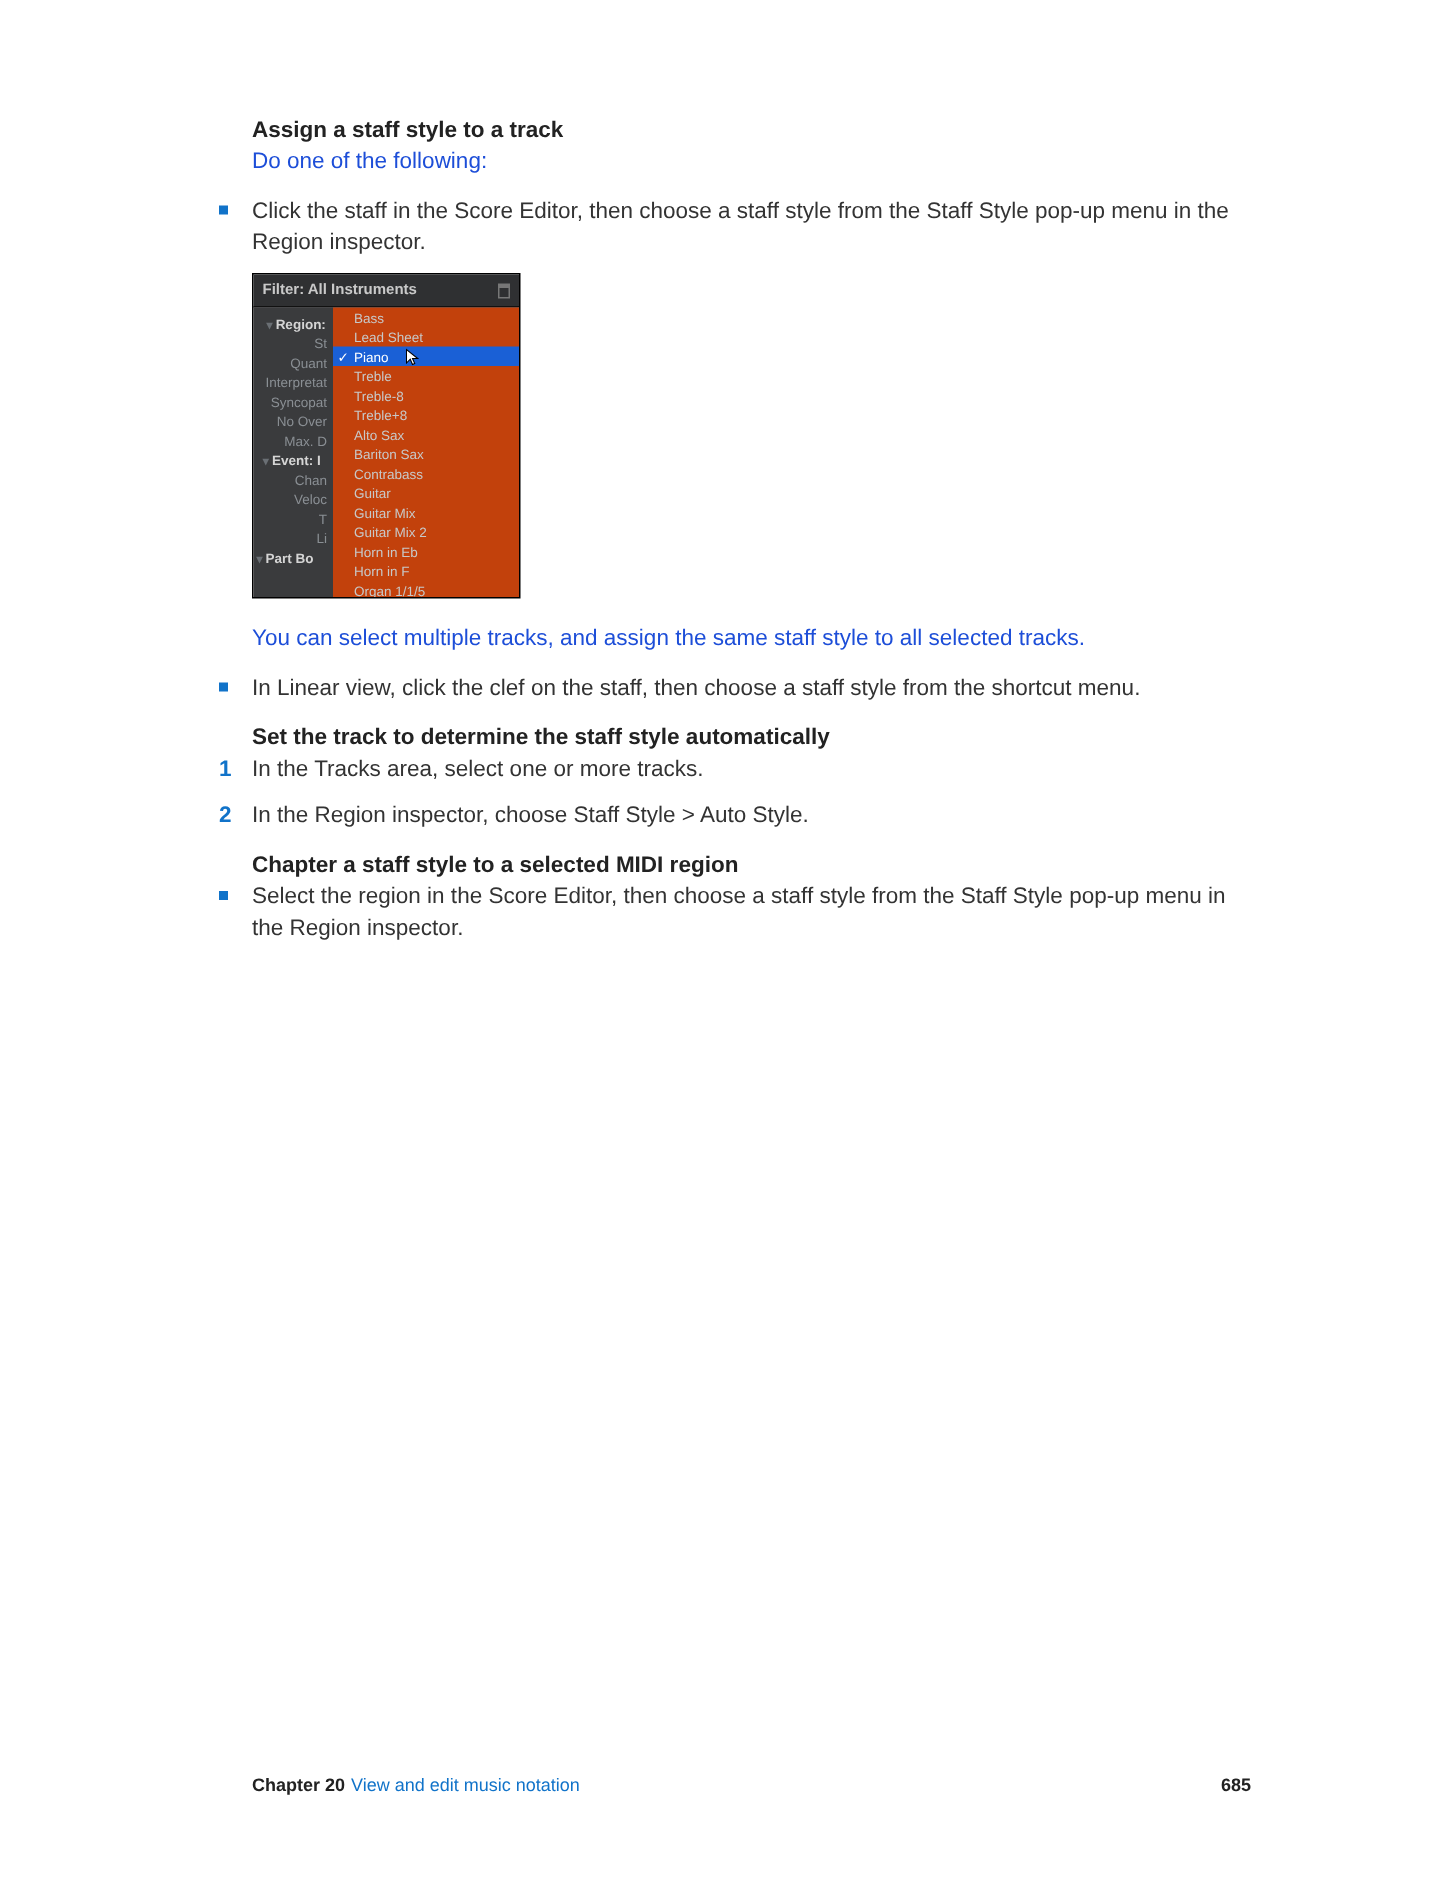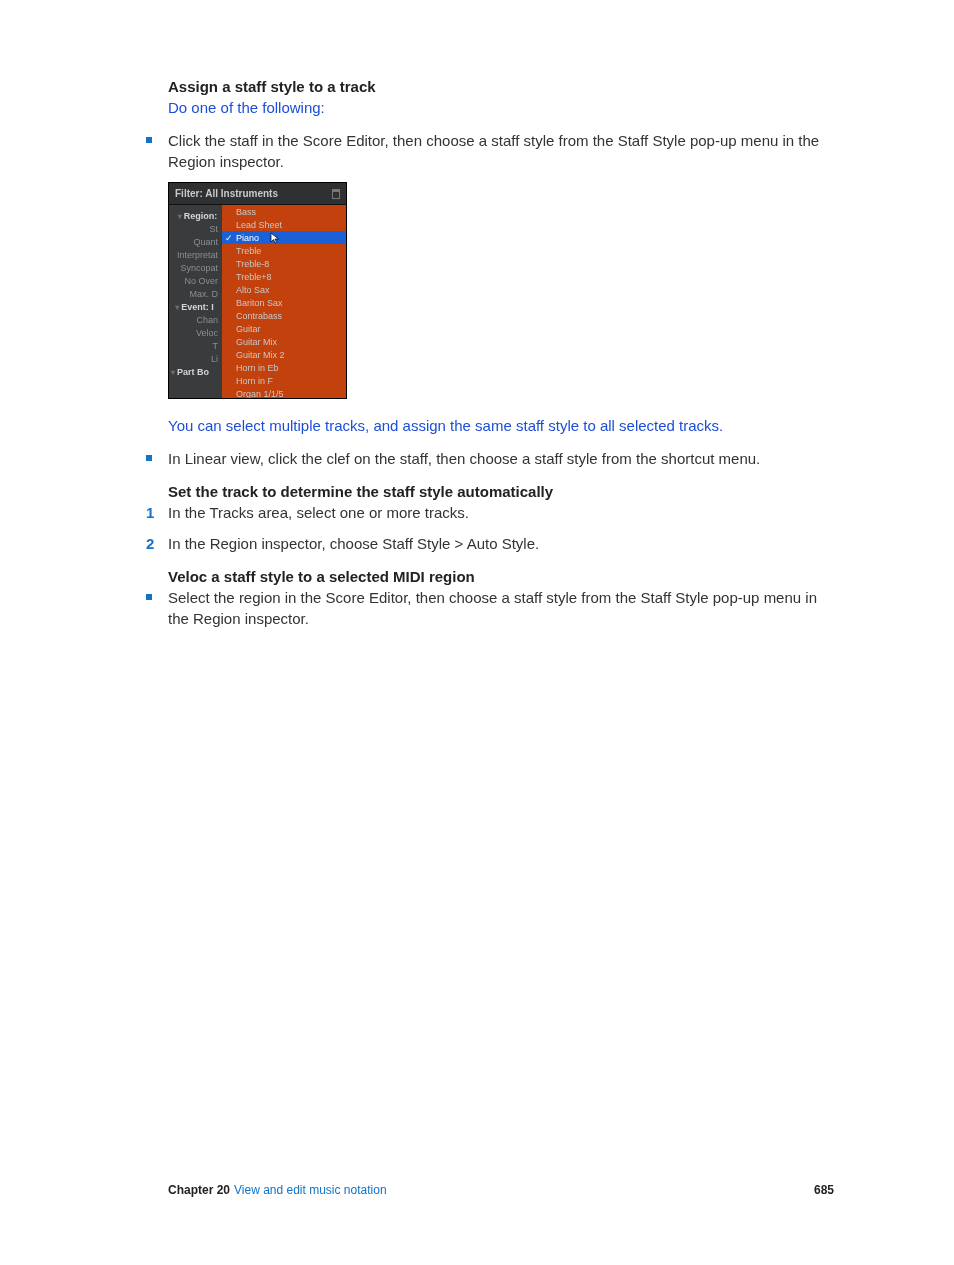--- a/index.html
+++ b/index.html
@@ -240,21 +240,21 @@
 
   <div class="num-row" style="margin-left:-22px;">
     <div class="num-mark">1</div>
     <div class="num-body">In the Tracks area, select one or more tracks.</div>
   </div>
   <div class="num-row" style="margin-left:-22px;">
     <div class="num-mark">2</div>
     <div class="num-body">In the Region inspector, choose Staff Style &gt; Auto Style.</div>
   </div>
 
-  <p class="heading" style="margin-top:14px;">Veloc a staff style to a selected MIDI region</p>
+  <p class="heading" style="margin-top:14px;">Chapter a staff style to a selected MIDI region</p>
   <div class="bullet-row" style="margin-left:-22px;">
     <div class="bullet-mark"><span class="sq"></span></div>
     <div class="bullet-body">Select the region in the Score Editor, then choose a staff style from the Staff Style pop-up menu in the Region inspector.</div>
   </div>
 
 </div>
 
 <div class="footer">
   <div class="left">
     <span class="chap">Chapter  20</span>

